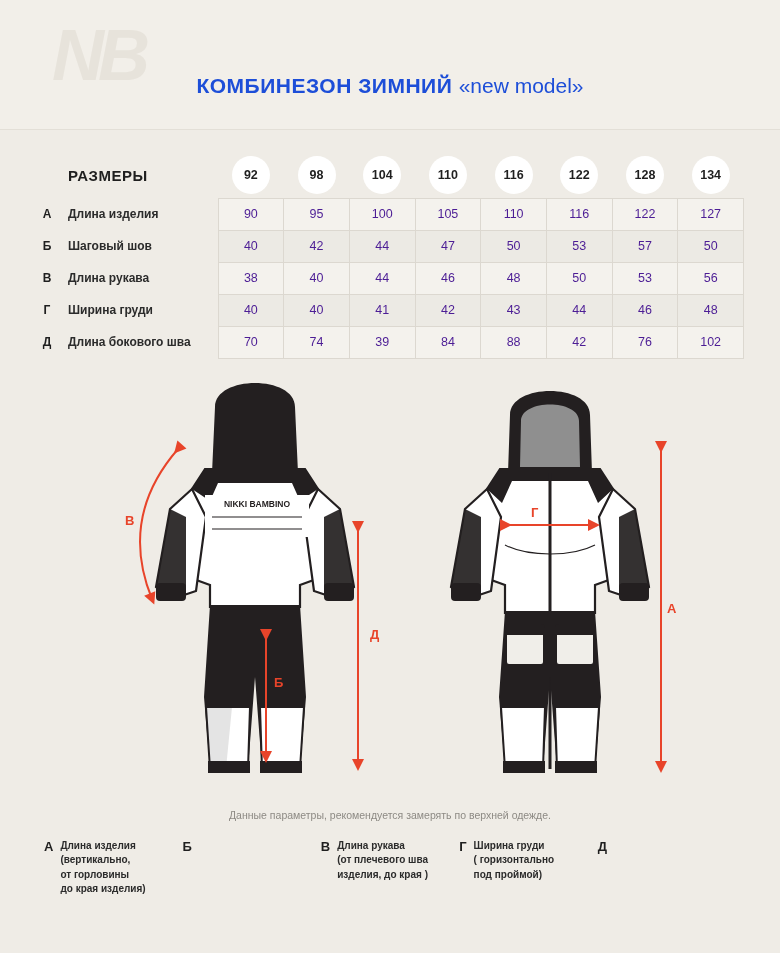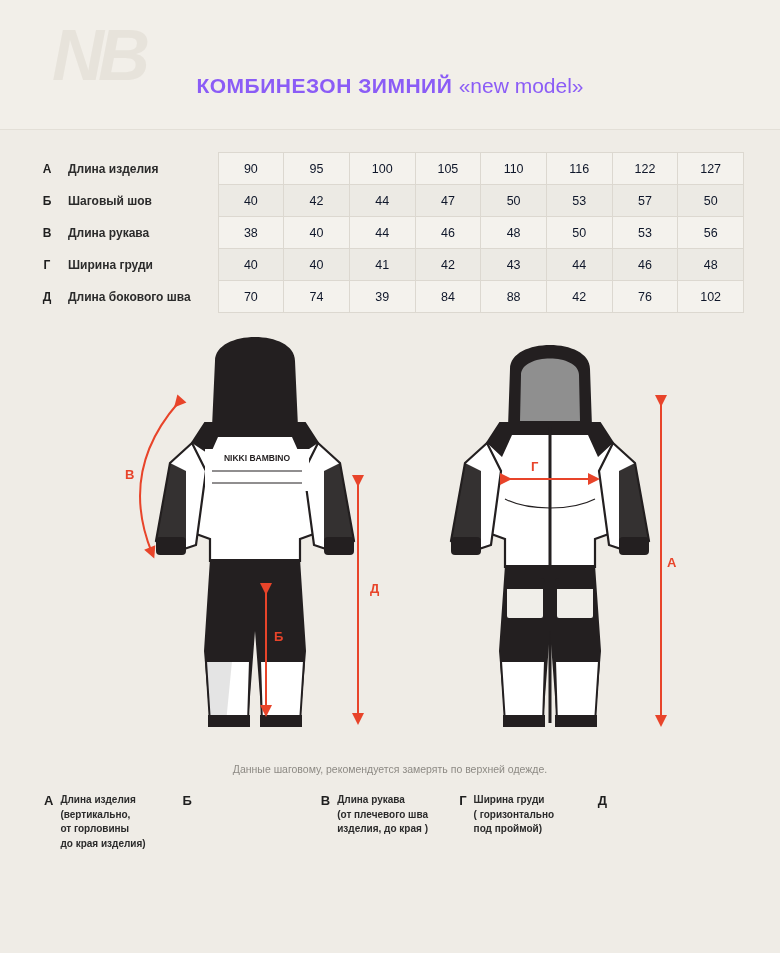--- a/index.html
+++ b/index.html
@@ -31,21 +31,21 @@
     letter-spacing: -6px;
     user-select: none;
   }
   .header-title {
     position: absolute;
     left: 0; right: 0; top: 74px;
     text-align: center;
     font-size: 21px;
     font-weight: 700;
     letter-spacing: 0.5px;
-    color: #8b5cf6;
+    color: #1d4ed8;
   }
   .header-title .model {
     font-weight: 400;
     letter-spacing: 0;
   }
 
   
   .table-wrap {
     padding: 22px 36px 0 36px;
   }
@@ -98,21 +98,21 @@
   }
   .row-name {
     font-size: 12px;
     font-weight: 700;
     color: #2b2b2b;
     padding-left: 10px !important;
   }
   .cell {
     text-align: center;
     font-size: 12.5px;
-    color: #0f172a;
+    color: #4c1d95;
     border: 1px solid #dcd8d0;
     background: #f4f2ed;
   }
   .data-row.alt .cell { background: #eceae4; }
 
   
   .illus {
     position: relative;
     width: 760px;
     height: 430px;
@@ -173,20 +173,48 @@
       <col class="col-size">
         <col class="col-size">
         <col class="col-size">
         <col class="col-size">
       <col class="col-size">
         <col class="col-size">
         <col class="col-size">
         <col class="col-size">
     </colgroup>
     <tbody id="table-body">
+        <tr class="hdr-row">
+          <td></td>
+          <td class="hdr-title">РАЗМЕРЫ</td>
+          <td>
+            <div class="size-pill">92</div>
+          </td>
+          <td>
+            <div class="size-pill">98</div>
+          </td>
+          <td>
+            <div class="size-pill">104</div>
+          </td>
+          <td>
+            <div class="size-pill">110</div>
+          </td>
+          <td>
+            <div class="size-pill">116</div>
+          </td>
+          <td>
+            <div class="size-pill">122</div>
+          </td>
+          <td>
+            <div class="size-pill">128</div>
+          </td>
+          <td>
+            <div class="size-pill">134</div>
+          </td>
+        </tr>
         <tr class="data-row">
           <td class="row-letter">А</td>
           <td class="row-name">Длина изделия</td>
           <td class="cell">90</td>
           <td class="cell">95</td>
           <td class="cell">100</td>
           <td class="cell">105</td>
           <td class="cell">110</td>
           <td class="cell">116</td>
           <td class="cell">122</td>
@@ -337,21 +365,21 @@
     <g font-family="Liberation Sans, sans-serif" font-size="13" font-weight="700" fill="#e8442a">
       <text x="125" y="148">В</text>
       <text x="370" y="262">Д</text>
       <text x="274" y="310">Б</text>
       <text x="531" y="140">Г</text>
       <text x="667" y="236">А</text>
     </g>
   </svg>
 </div>
 
-<div class="note">Данные шаговому, рекомендуется замерять по верхней одежде.</div>
+<div class="note">Данные параметры, рекомендуется замерять по верхней одежде.</div>
 
 <div class="legend" id="legend">
     <div class="legend-item">
       <span class="legend-letter">А</span>
       <span class="legend-text">Длина изделия
 (вертикально,
 от горловины
 до края изделия)</span>
     </div>
     <div class="legend-item">

